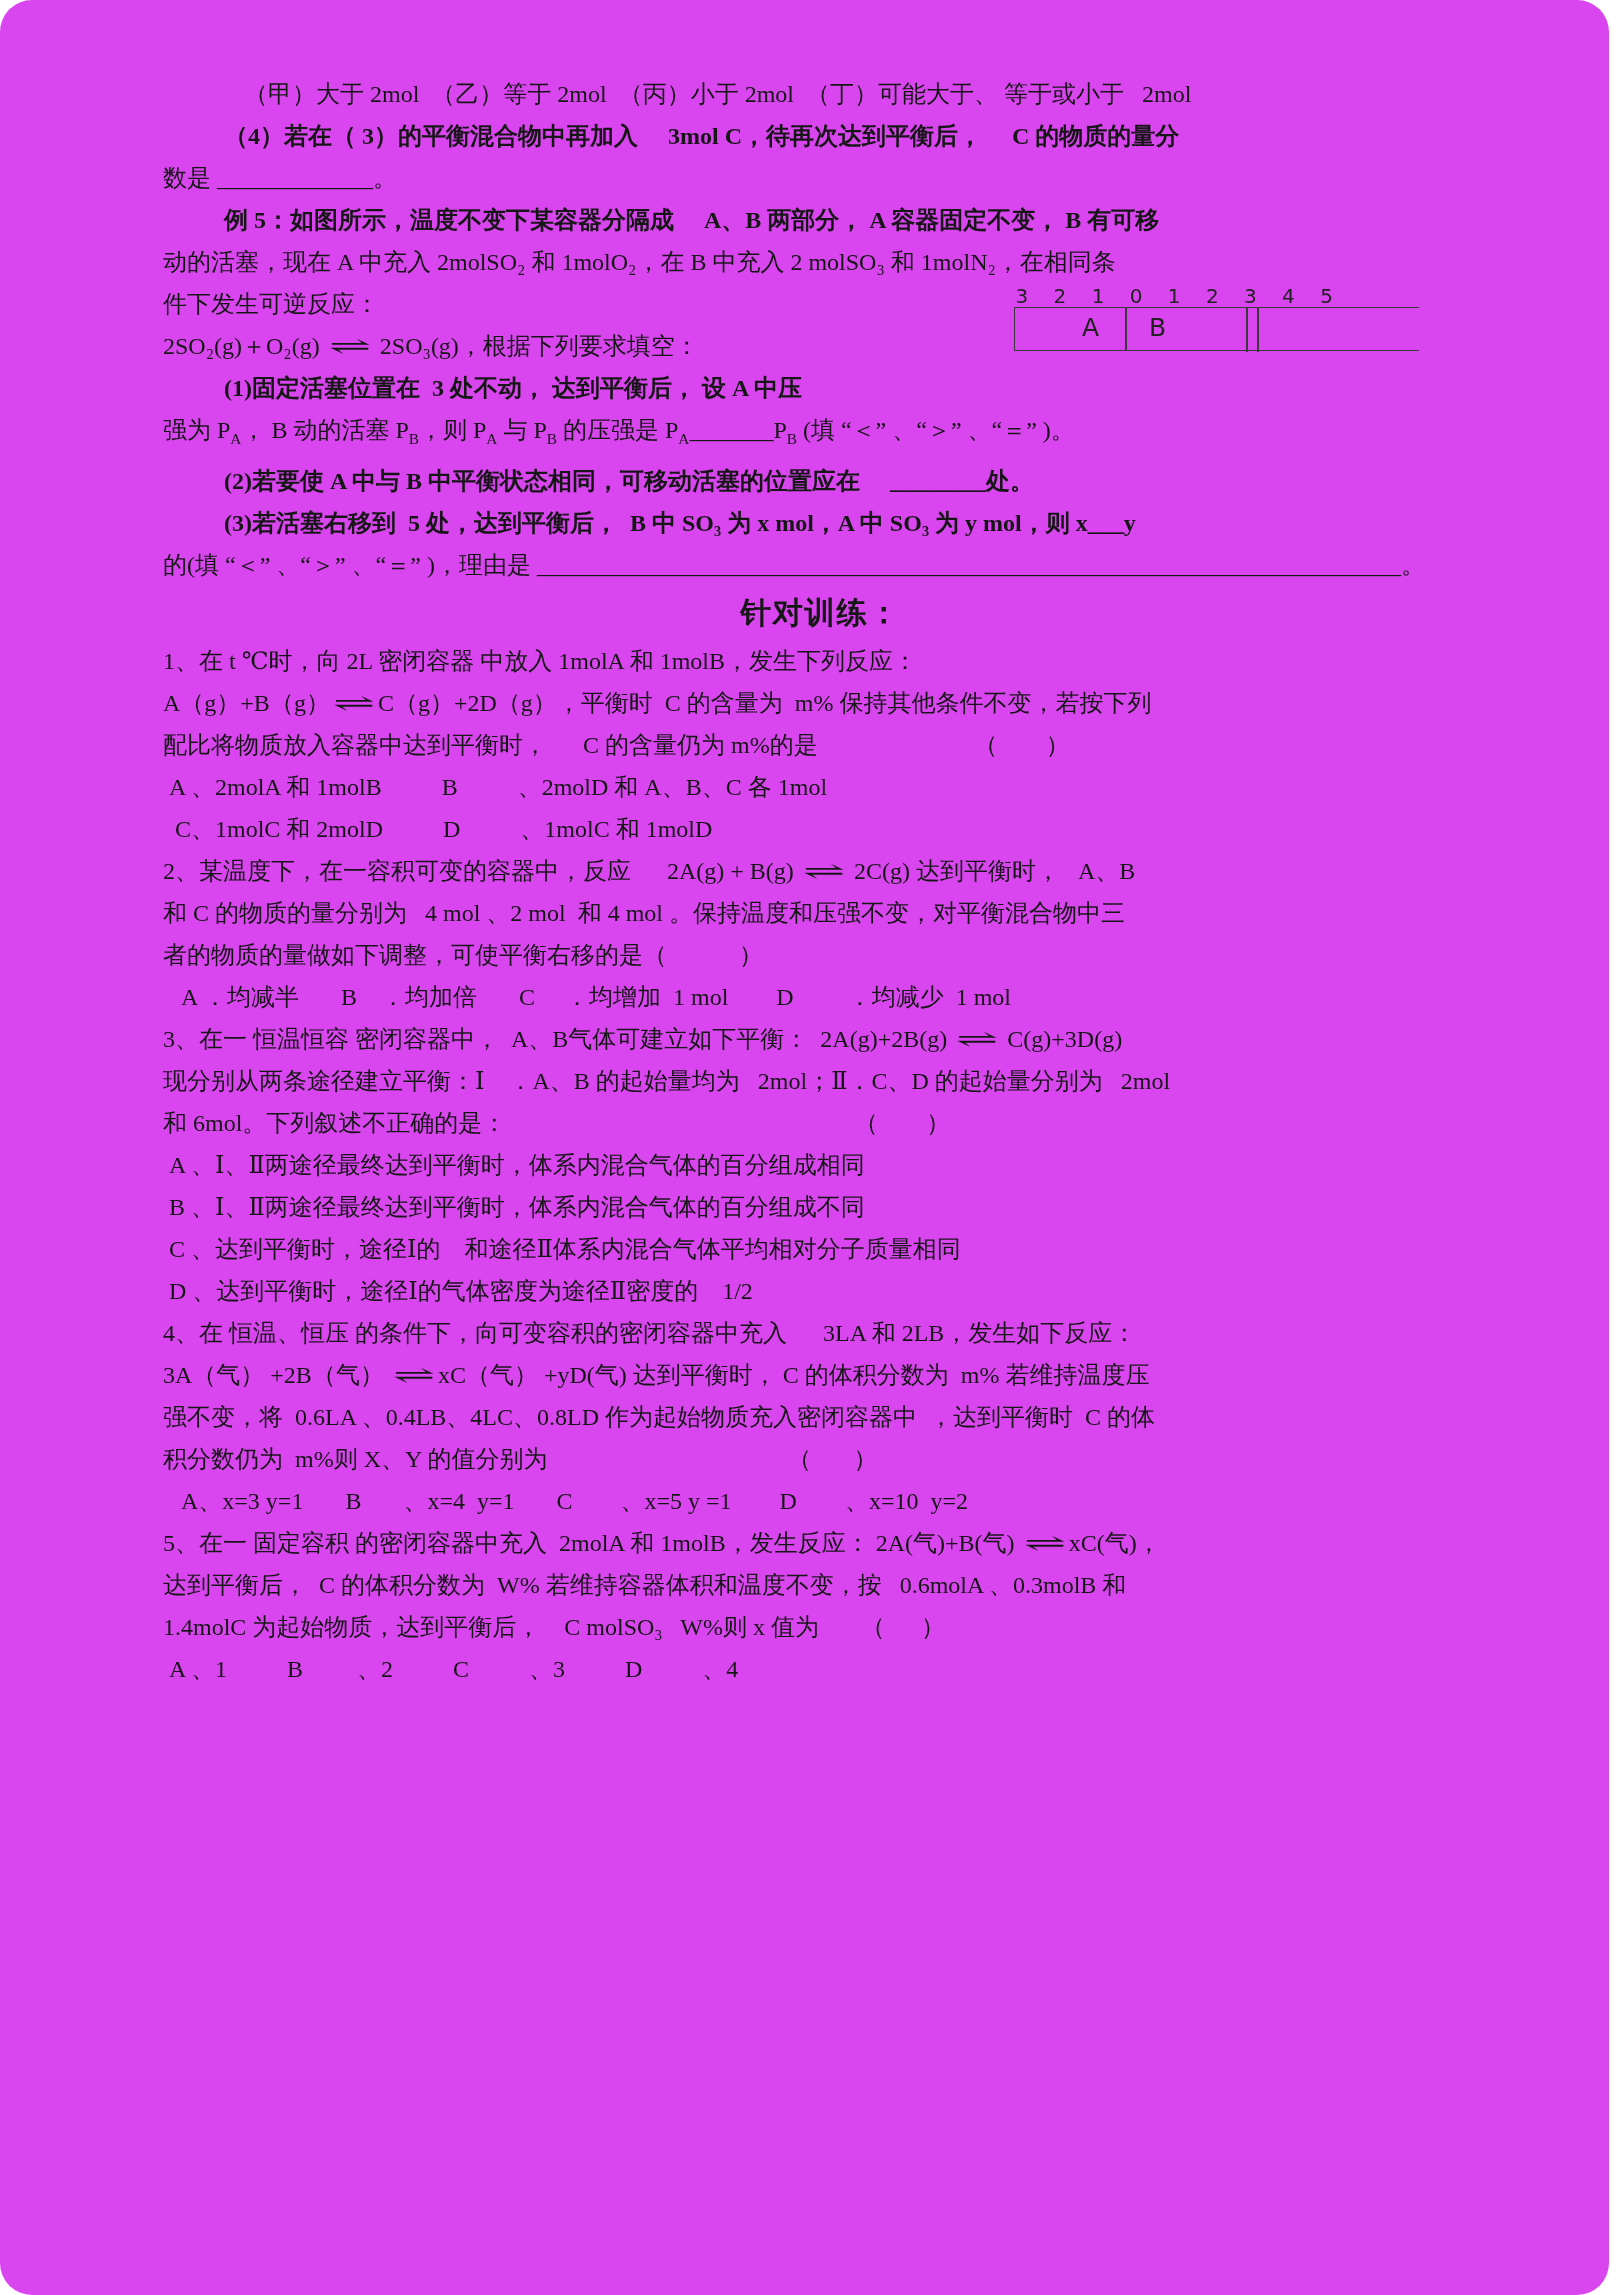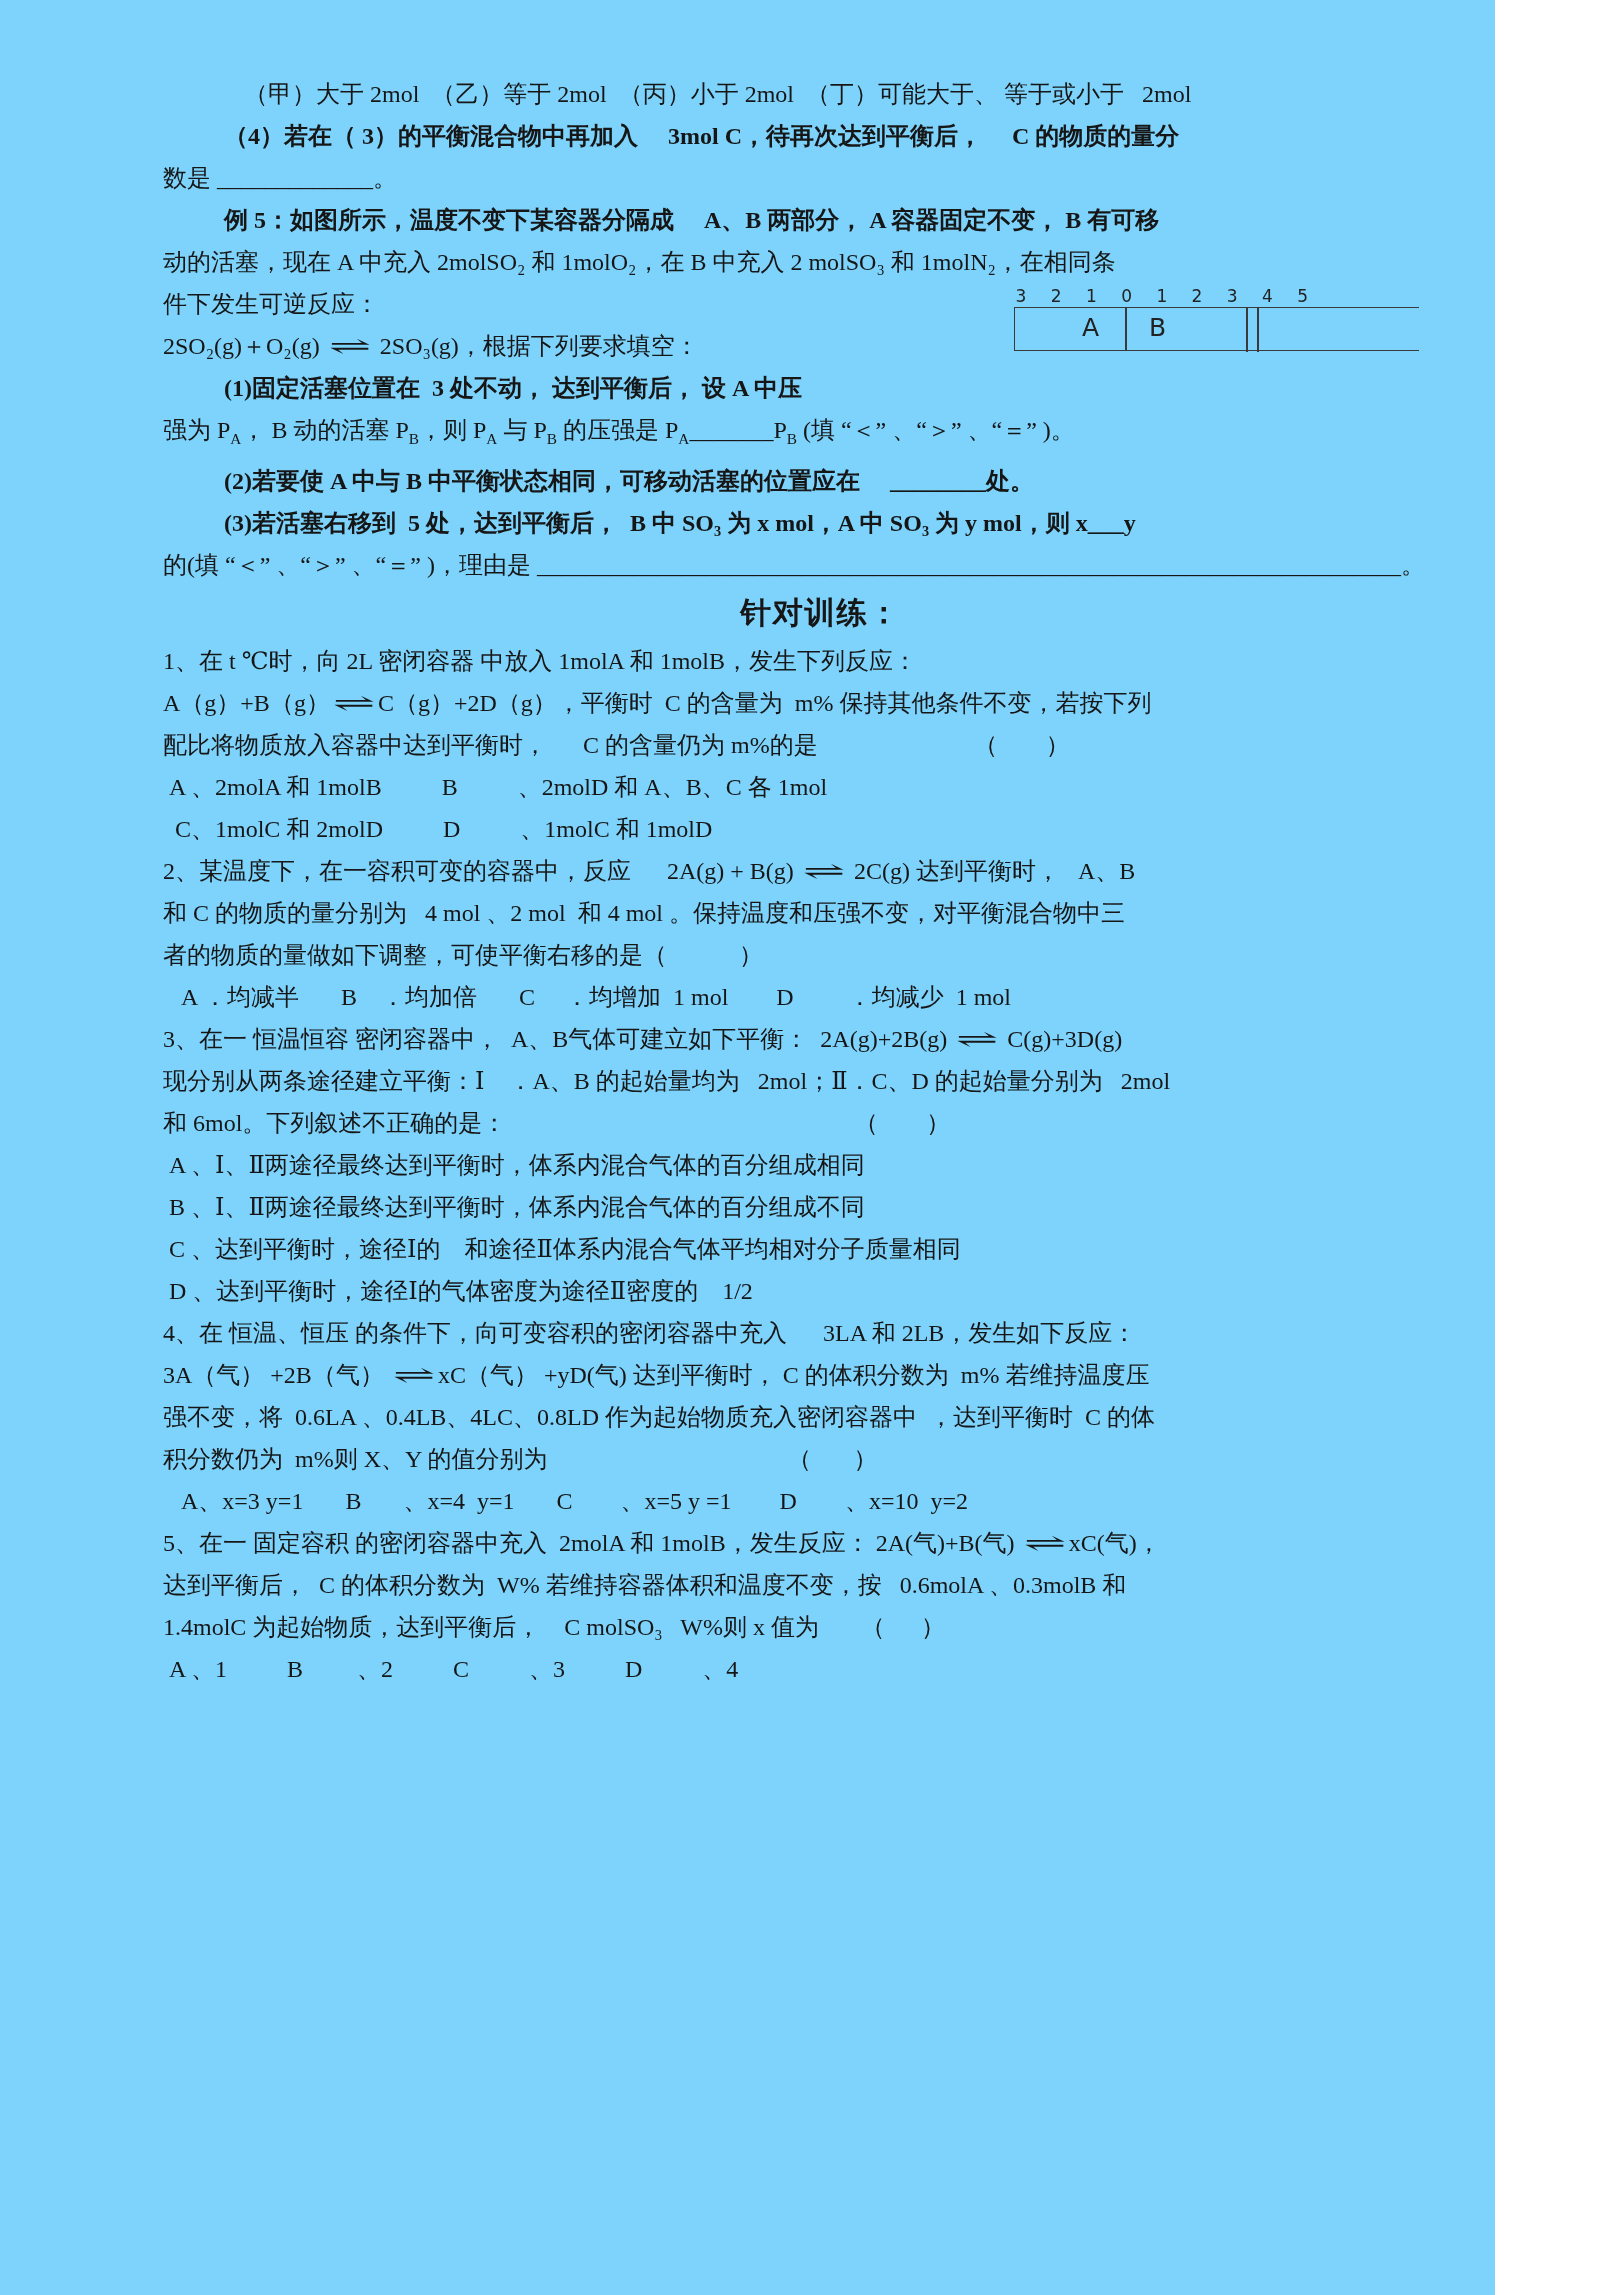--- a/index.html
+++ b/index.html
@@ -4,23 +4,24 @@
 <style>
   html, body { margin: 0; padding: 0; }
   body {
     width: 1623px; height: 2295px;
     background: #ffffff;
     color: #161616;
     font-family: "Liberation Serif", "DejaVu Serif", serif;
   }
   .page {
     position: relative;
-    width: 1495px; height: 2295px;
-    background: #7dd3fc;
+    width: 1609px; height: 2295px;
+    background: #d946ef;
     overflow: hidden;
+    border-radius: 32px;
   }
   .content {
     position: absolute;
     left: 163px; top: 73px;
     width: 1315px;
     font-size: 24px;
     line-height: 42px;
   }
   .line { min-height: 42px; white-space: pre-wrap; }
   .ind2 { text-indent: 61px; font-weight: bold; }
@@ -42,21 +43,21 @@
     margin: 0 14px;
   }
   
   .diagram {
     position: absolute;
     left: 1014px; top: 285px;
     width: 405px;
     color: #222222;
   }
   .dscale {
-    font-size: 17px;
+    font-size: 20px;
     line-height: 22px;
     padding-left: 1.5px;
     word-spacing: 19px;
     font-family: "DejaVu Sans", sans-serif;
     white-space: pre;
   }
   .vessel {
     position: relative;
     height: 42px;
     border-top: 1.5px solid #3a3a3a;

